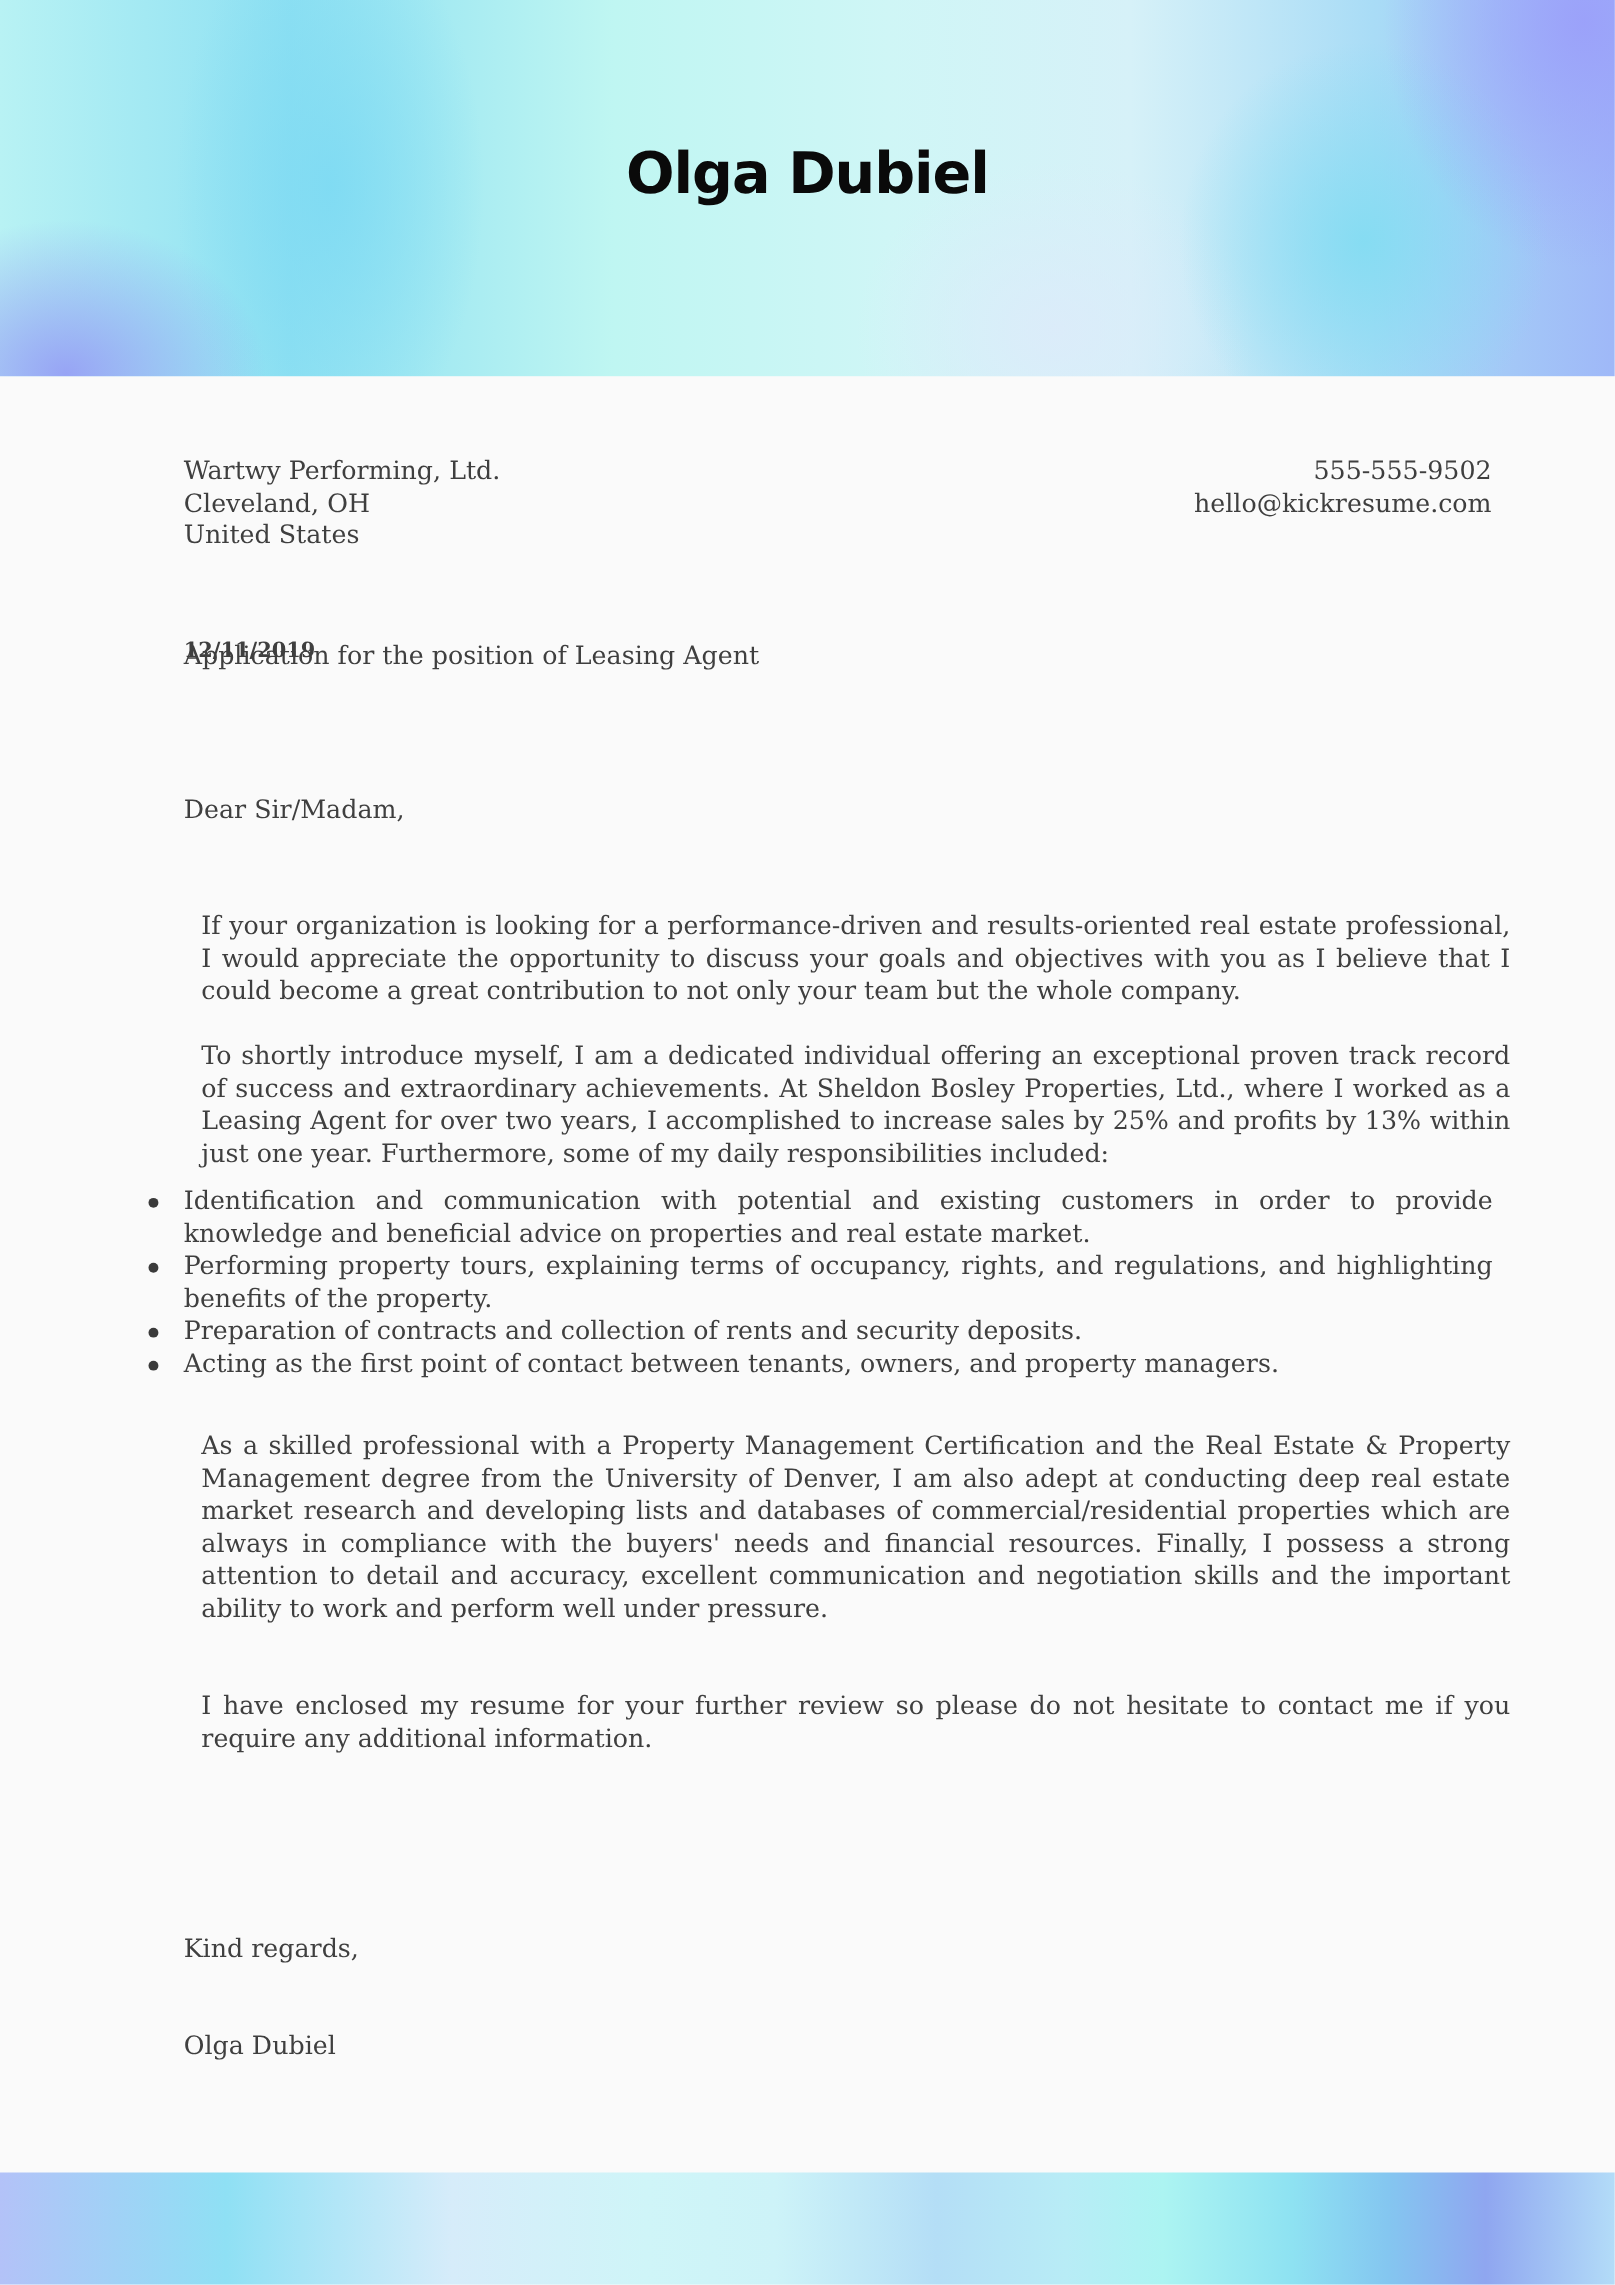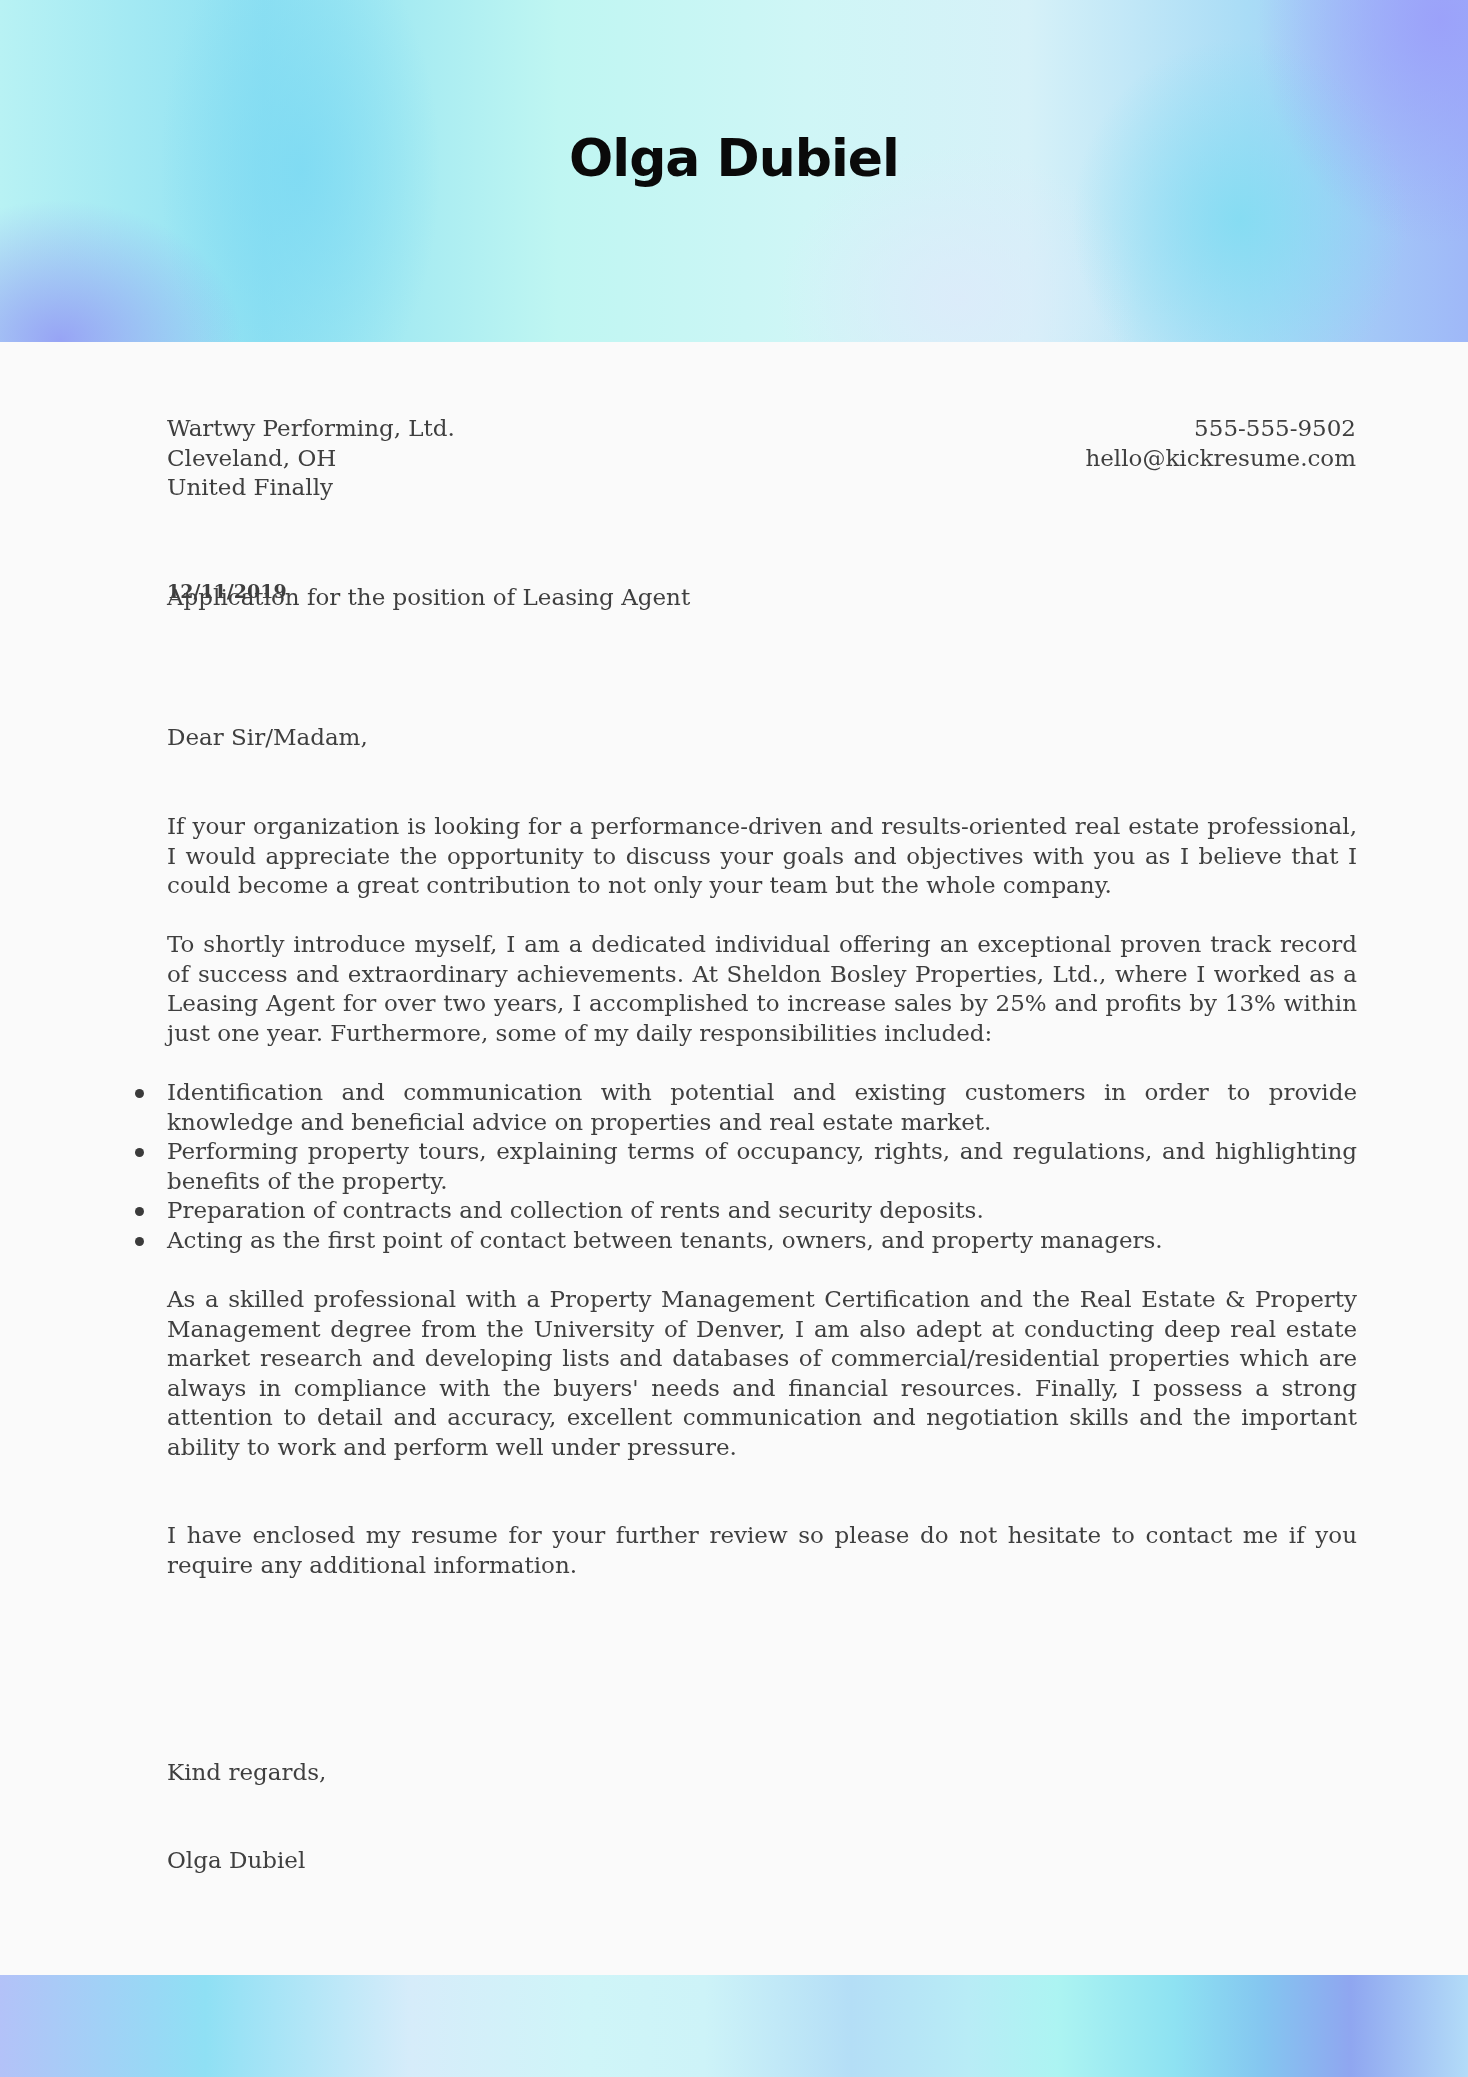--- a/index.html
+++ b/index.html
@@ -81,21 +81,21 @@
       font-size: 23px;
       line-height: 29.5px;
     }
     .para {
       position: absolute;
       left: 167px;
       width: 1190px;
       font-size: 23px;
       line-height: 29.5px;
       text-align: justify;
-      margin: 0;
+      margin: 16px;
     }
     .p1 { top: 812px; }
     .p2 { top: 930px; }
     .bullets {
       position: absolute;
       left: 167px; top: 1078px;
       width: 1190px;
       margin: 0; padding: 0;
       list-style: none;
       font-size: 23px;
@@ -130,21 +130,21 @@
 </head>
 <body>
 
 <div class="header-band">
   <div class="header-name">Olga Dubiel</div>
 </div>
 
 <div class="recipient">
   <span class="line">Wartwy Performing, Ltd.</span>
   <span class="line">Cleveland, OH</span>
-  <span class="line">United Finally</span>
+  <span class="line">United States</span>
 </div>
 
 <div class="contact">
   <span class="line">555-555-9502</span>
   <span class="line">hello@kickresume.com</span>
 </div>
 
 <div class="date">12/11/2019</div>
 <div class="subject">Application for the position of Leasing Agent</div>
 

